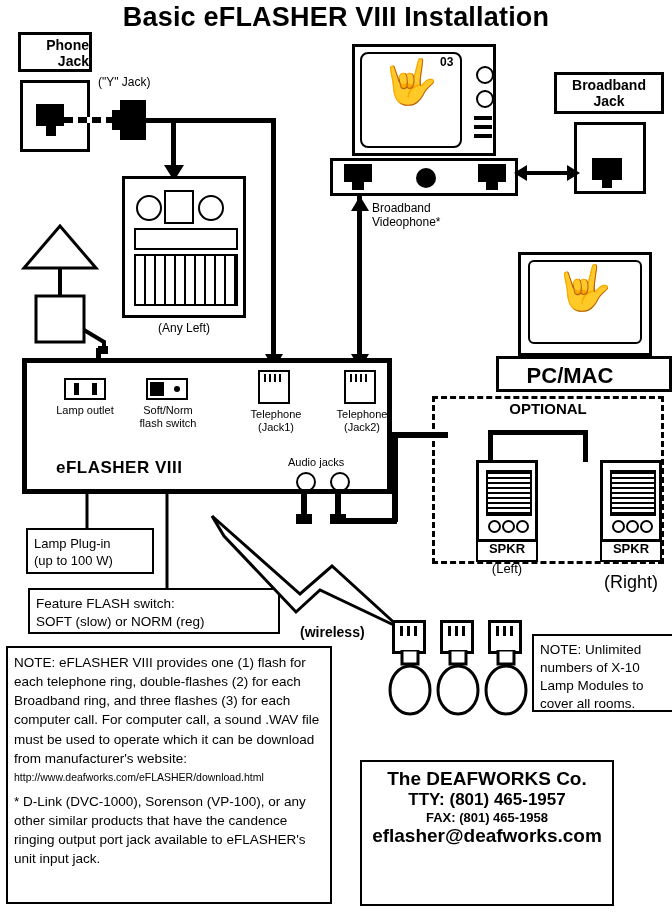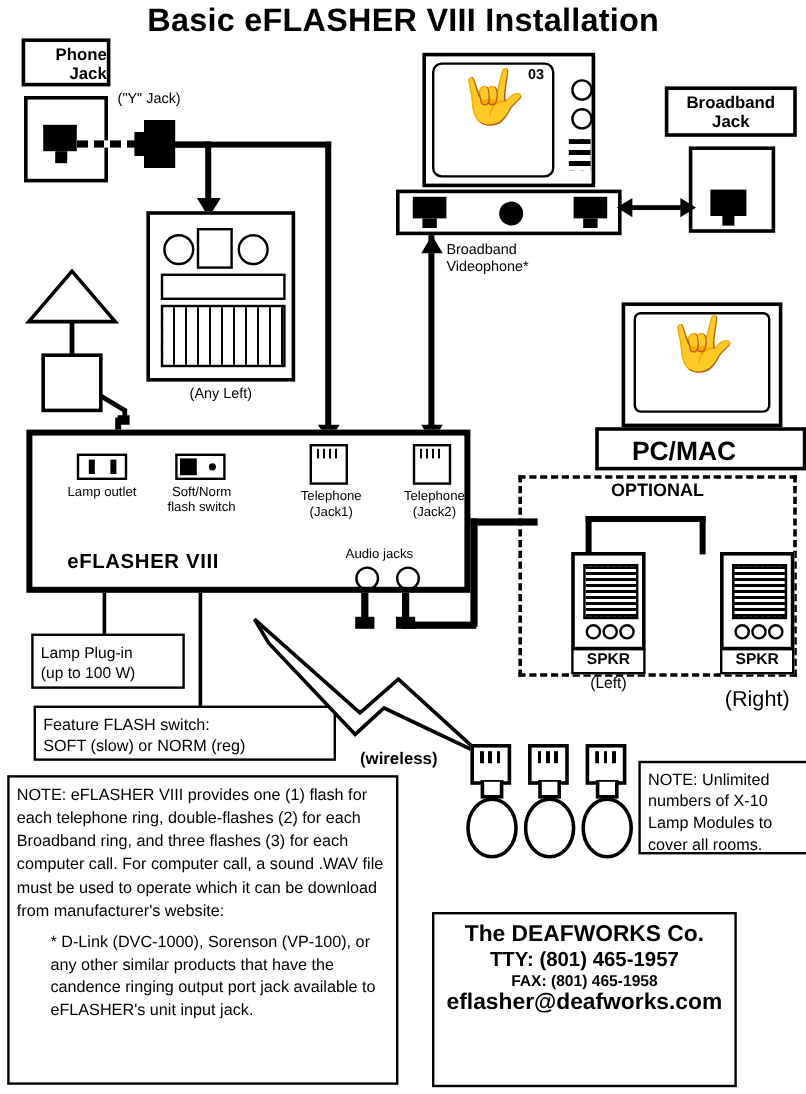--- a/index.html
+++ b/index.html
@@ -218,21 +218,22 @@
   <rect x="14" y="0" width="16" height="14" fill="#fff" stroke="#000" stroke-width="3"></rect>
   <ellipse cx="22" cy="40" rx="20" ry="24" fill="#fff" stroke="#000" stroke-width="3"></ellipse>
 </svg>
 
 <div class="abs note" style="left:532px;top:634px;width:142px;height:78px;font-size:13.5px;">
   <span>NOTE: Unlimited numbers of X-10 Lamp Modules to cover all rooms.</span>
 </div>
 
 <div class="abs note" style="left:6px;top:646px;width:326px;height:258px;font-size:13.5px;line-height:1.42;">
   <div>NOTE: eFLASHER VIII provides one (1) flash for each telephone ring, double-flashes (2) for each Broadband ring, and three flashes (3) for each computer call. For computer call, a sound .WAV file must be used to operate which it can be download from manufacturer's website:</div>
-  <div style="margin-top:7px;margin-left:28px;">* D-Link (DVC-1000), Sorenson (VP-100), or any other similar products that have the candence ringing output port jack available to eFLASHER's unit input jack.</div>
+  <div style="font-size:10.5px;margin-top:2px;">http://www.deafworks.com/eFLASHER/download.html</div>
+  <div style="margin-top:7px;">* D-Link (DVC-1000), Sorenson (VP-100), or any other similar products that have the candence ringing output port jack available to eFLASHER's unit input jack.</div>
 </div>
 
 <div class="abs" style="left:360px;top:760px;width:254px;height:146px;border:2px solid #000;box-sizing:border-box;text-align:center;padding-top:6px;">
   <div style="font-size:19px;font-weight:bold;">The DEAFWORKS Co.</div>
   <div style="font-size:17px;font-weight:bold;">TTY: (801) 465-1957</div>
   <div style="font-size:13px;font-weight:bold;">FAX: (801) 465-1958</div>
   <div style="font-size:19px;font-weight:bold;">eflasher@deafworks.com</div>
 </div>
 
 </body></html>

